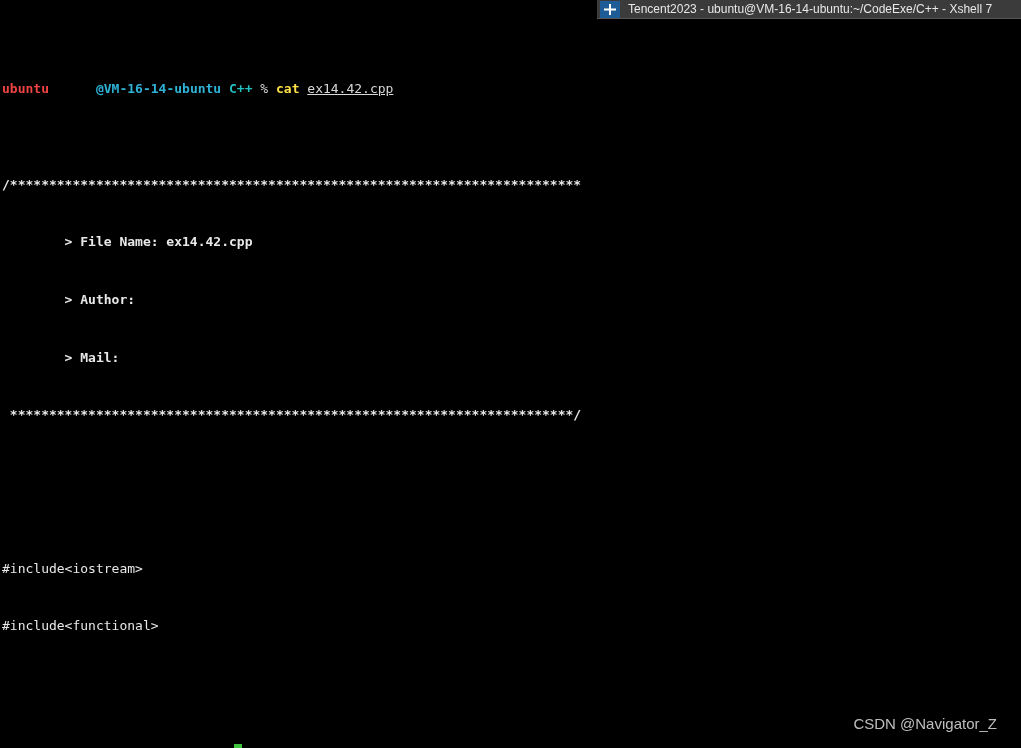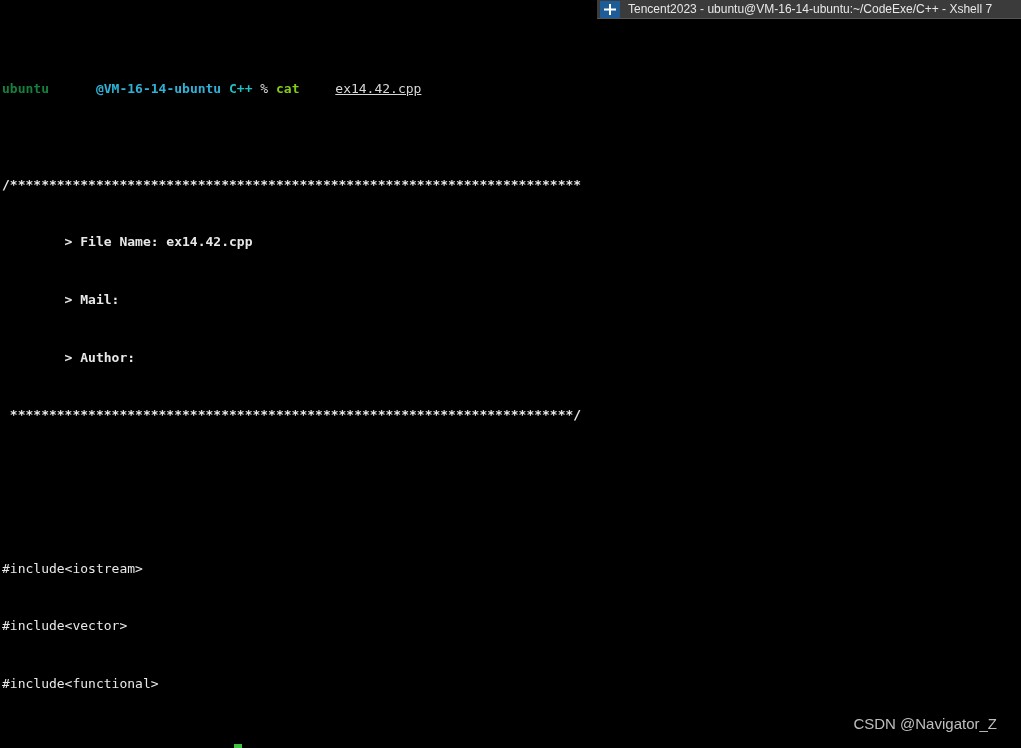--- a/index.html
+++ b/index.html
@@ -55,26 +55,26 @@
     height: 748px;
     padding: 2px 0 0 2px;
     font-size: 13px;
     line-height: 19.2px;
     color: #d8d8d8;
     white-space: pre;
   }
   .line { height: 19.2px; white-space: pre; }
 
   
-  .c-user   { color: #15803d; font-weight: bold; }
+  .c-user   { color: #ef4444; font-weight: bold; }
   .c-host   { color: #2fb2d6; font-weight: bold; margin-left: 47px; }   
   .c-dir    { color: #20c0c0; font-weight: bold; }   
   .c-pct    { color: #d8d8d8; }
-  .c-cmd    { color: #84cc16; font-weight: bold; }   
-  .c-file   { color: #d8d8d8; text-decoration: underline; margin-left: 28px; }
+  .c-cmd    { color: #fde047; font-weight: bold; }   
+  .c-file   { color: #d8d8d8; text-decoration: underline; }
   .c-plain  { color: #d8d8d8; }
 
   
   .code { color: #e8e8e8; font-weight: normal; }
   .comment { color: #e8e8e8; font-weight: bold; }
 
   
   .cursor {
     position: absolute;
     left: 234px;
@@ -100,28 +100,27 @@
 <body>
 
 <div class="terminal">
 
   
   <div class="line"><span class="c-user">ubuntu</span><span class="c-host">@VM-16-14-ubuntu</span><span class="c-plain"> </span><span class="c-dir">C++</span><span class="c-plain"> </span><span class="c-pct">%</span><span class="c-plain"> </span><span class="c-cmd">cat</span><span class="c-plain"> </span><span class="c-file">ex14.42.cpp</span></div>
 
   
   <div class="line comment">/*************************************************************************</div>
   <div class="line comment">        &gt; File Name: ex14.42.cpp</div>
+  <div class="line comment">        &gt; Author: </div>
   <div class="line comment">        &gt; Mail: </div>
-  <div class="line comment">        &gt; Author: </div>
   <div class="line comment"> ************************************************************************/</div>
 
   
   <div class="line code"></div>
   <div class="line code">#include&lt;iostream&gt;</div>
-  <div class="line code">#include&lt;vector&gt;</div>
   <div class="line code">#include&lt;functional&gt;</div>
   
   
   
   
   
   
   
   
   

